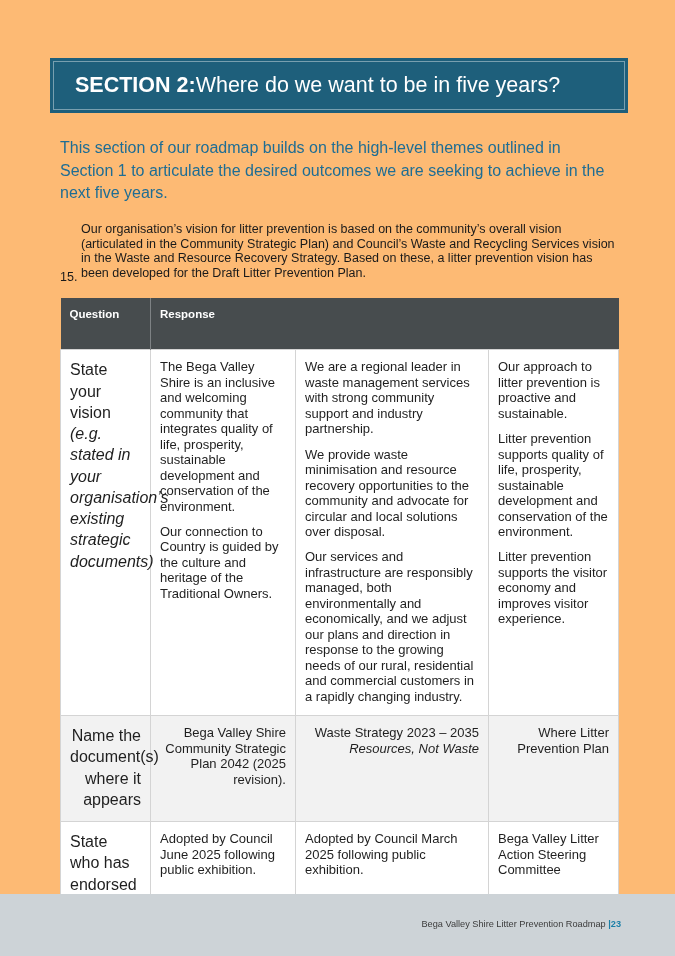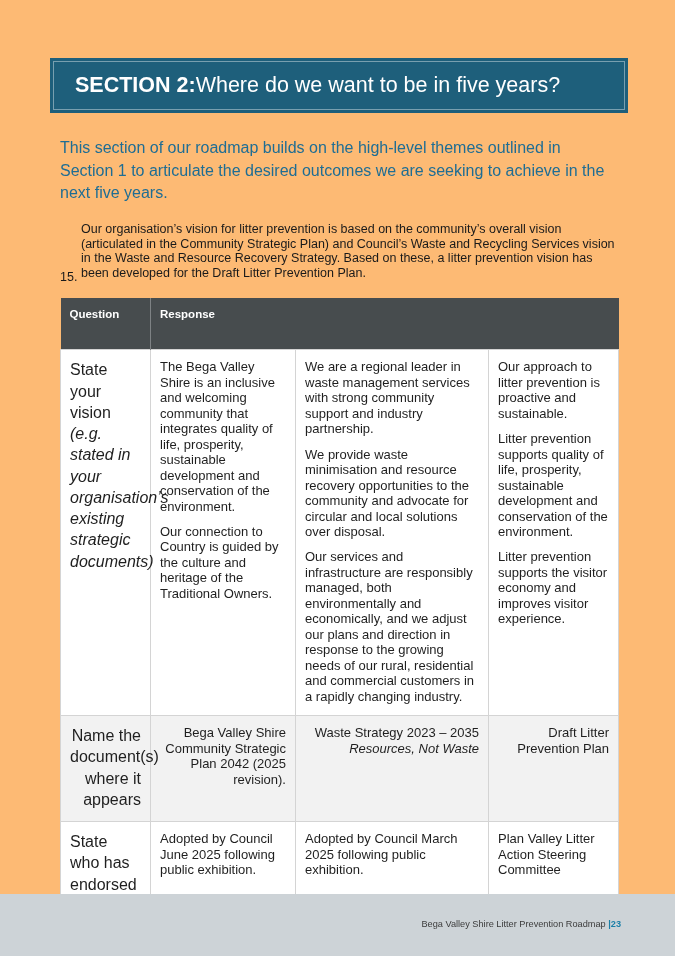--- a/index.html
+++ b/index.html
@@ -183,27 +183,27 @@
             <p>Litter prevention supports the visitor economy and improves visitor experience.</p>
           </td>
         </tr>
         <tr class="alt">
           <td class="q-cell">Name the document(s) where it appears</td>
           <td>Bega Valley Shire Community Strategic Plan 2042 (2025 revision).</td>
           <td>
             <p style="margin-bottom:0;">Waste Strategy 2023 – 2035</p>
             <p class="italic">Resources, Not Waste</p>
           </td>
-          <td>Draft Litter Prevention Plan</td>
+          <td>Where Litter Prevention Plan</td>
         </tr>
         <tr>
           <td class="q-cell">State who has endorsed the vision (s)</td>
           <td>Adopted by Council June 2025 following public exhibition.</td>
           <td>Adopted by Council March 2025 following public exhibition.</td>
-          <td>Plan Valley Litter Action Steering Committee</td>
+          <td>Bega Valley Litter Action Steering Committee</td>
         </tr>
       </tbody>
     </table>
 
   </div>
 
   <div class="footer">
     <div class="footer-line">
       <span>Bega Valley Shire Litter Prevention Roadmap </span><span class="footer-page">|23</span>
     </div>

